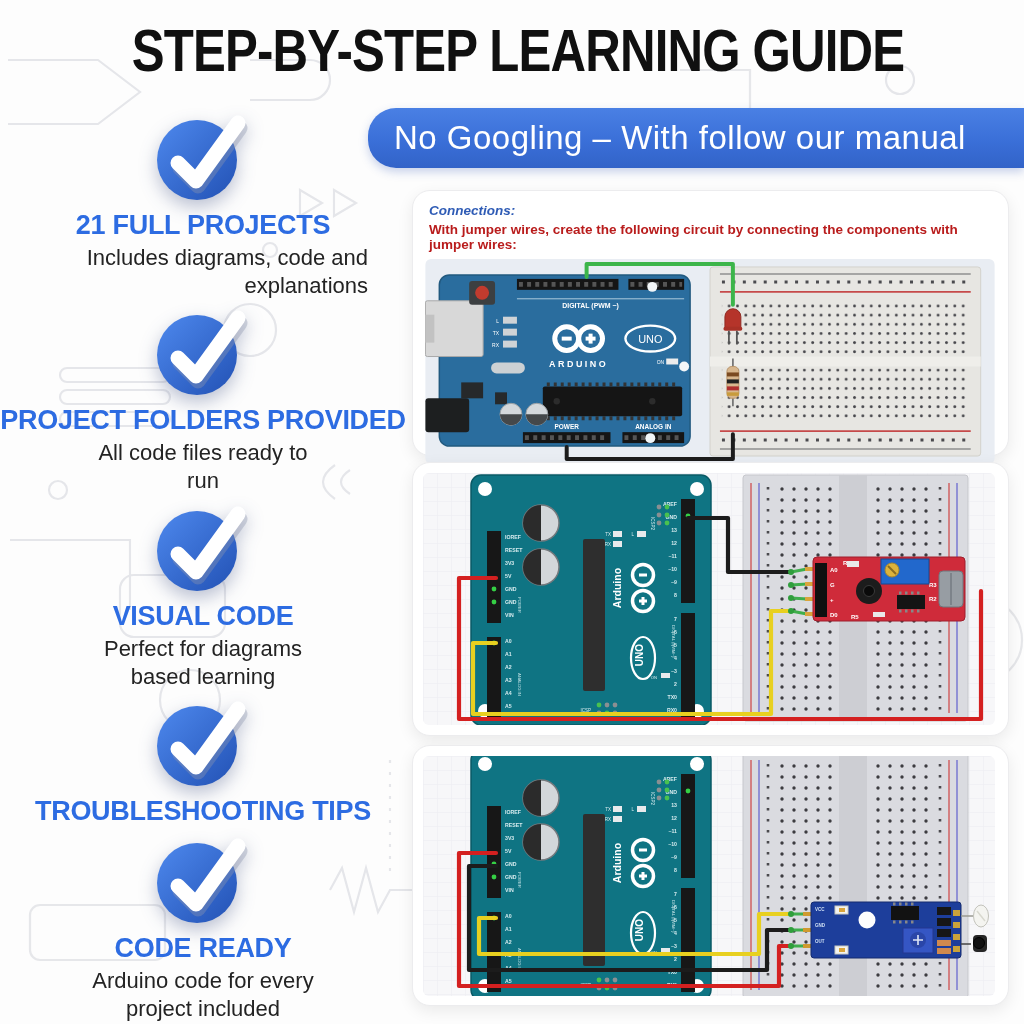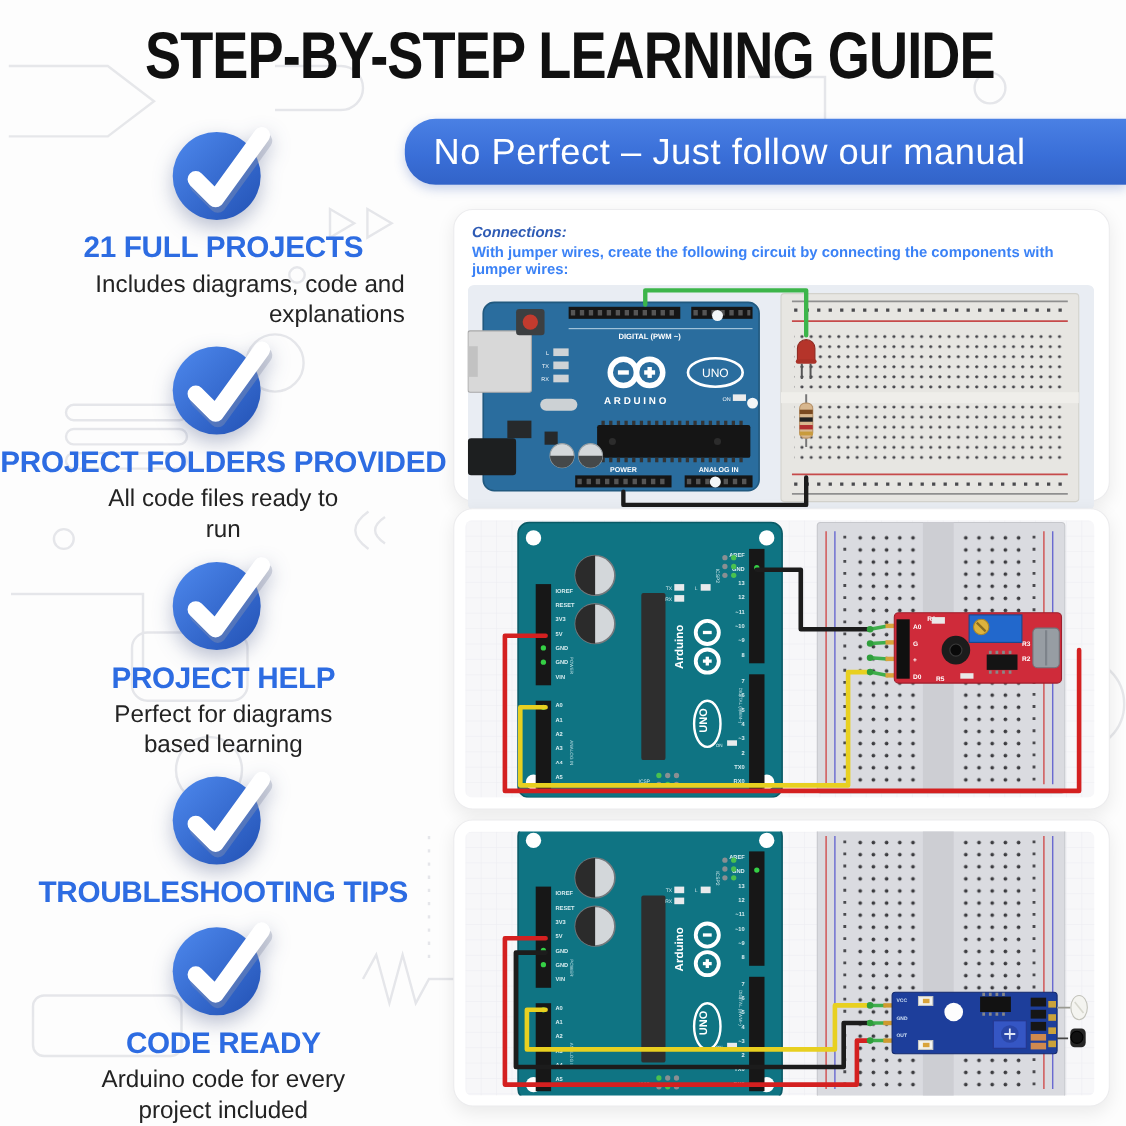--- a/index.html
+++ b/index.html
@@ -31,21 +31,21 @@
   .feature:nth-of-type(3) .f-desc{max-width:240px;}
   .feature:nth-of-type(4) .f-desc{max-width:280px;}
   .feature:nth-of-type(5) .f-desc{max-width:260px;}
   
   .panel{position:absolute;background:#fff;border:1.5px solid #ececee;border-radius:18px;
          box-shadow:0 5px 16px rgba(0,0,0,.08);z-index:2;box-sizing:border-box;padding:10px 12px;}
   .panel1{left:412px;top:190px;width:597px;height:266px;}
   .panel2{left:412px;top:462px;width:597px;height:274px;padding:10px;}
   .panel3{left:412px;top:745px;width:597px;height:261px;padding:10px;}
   .p-heading{color:#2e5bb5;font-style:italic;font-weight:700;font-size:13.5px;margin:2px 0 4px 4px;}
-  .p-instruction{color:#3b82f6;font-weight:600;font-size:13.5px;margin:0 0 7px 4px;}
+  .p-instruction{color:#b91c1c;font-weight:600;font-size:13.5px;margin:0 0 7px 4px;}
   .diagram{display:block;border-radius:6px;}
   svg text{font-family:"Liberation Sans",sans-serif;}
 </style>
 </head>
 <body>
 
 <div class="page">
 
 <svg width="0" height="0" style="position:absolute">
   <defs>
@@ -198,21 +198,21 @@
         <path d="M335 465 q-24 17 0 34"></path>
     <path d="M250 60 h60 a20 20 0 0 1 0 40 h-60"></path>
     <path d="M390 760 v120" stroke-dasharray="3 9"></path>
     <circle cx="270" cy="250" r="7"></circle>
   </g>
 </svg>
 
 <div class="title"><span>STEP-BY-STEP LEARNING GUIDE</span></div>
 
 <div class="banner">
-  <div class="banner-text">No Perfect – Just follow our manual</div>
+  <div class="banner-text">No Googling – With follow our manual</div>
 </div>
 
 <div class="left-col">
   <div class="feature">
     <svg class="ckicon" viewBox="0 0 104 104">
           <use href="#ck"></use>
         </svg>
     <div class="f-title">21 FULL PROJECTS</div>
     <div class="f-desc">Includes diagrams, code and explanations</div>
   </div>
@@ -220,21 +220,21 @@
     <svg class="ckicon" viewBox="0 0 104 104">
           <use href="#ck"></use>
         </svg>
     <div class="f-title">PROJECT FOLDERS PROVIDED</div>
     <div class="f-desc">All code files ready to run</div>
   </div>
   <div class="feature">
     <svg class="ckicon" viewBox="0 0 104 104">
           <use href="#ck"></use>
         </svg>
-    <div class="f-title">PROJECT HELP</div>
+    <div class="f-title">VISUAL CODE</div>
     <div class="f-desc">Perfect for diagrams based learning</div>
   </div>
   <div class="feature">
     <svg class="ckicon" viewBox="0 0 104 104">
           <use href="#ck"></use>
         </svg>
     <div class="f-title">TROUBLESHOOTING TIPS</div>
 
   </div>
   <div class="feature">

